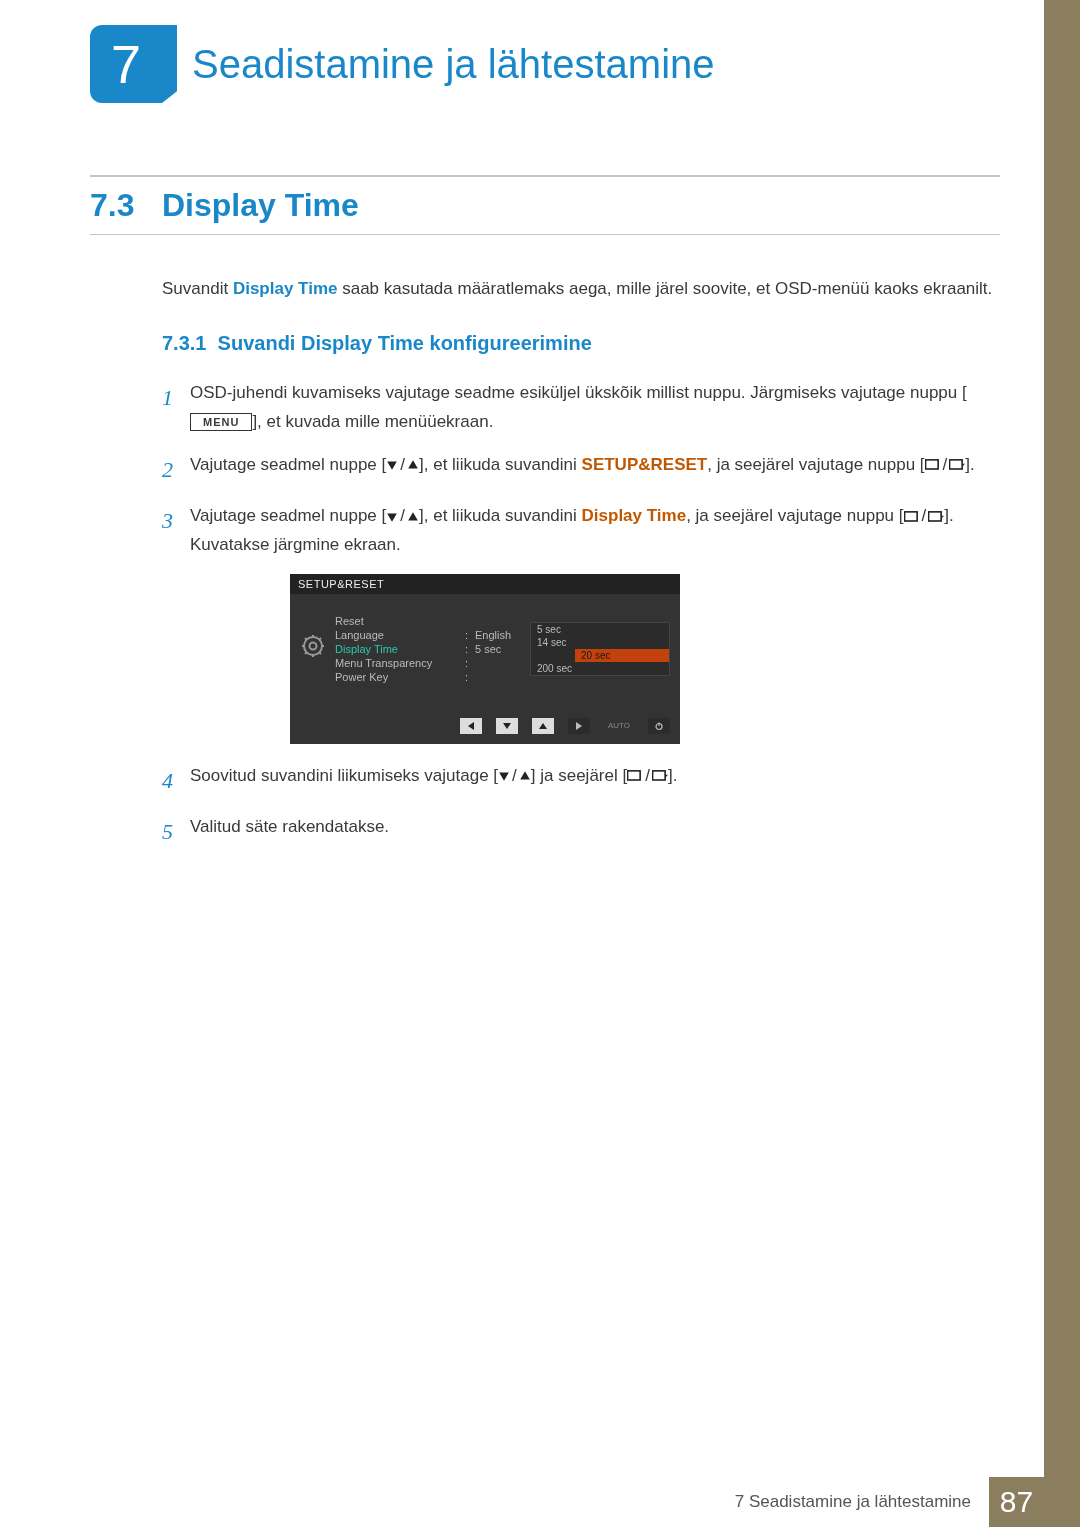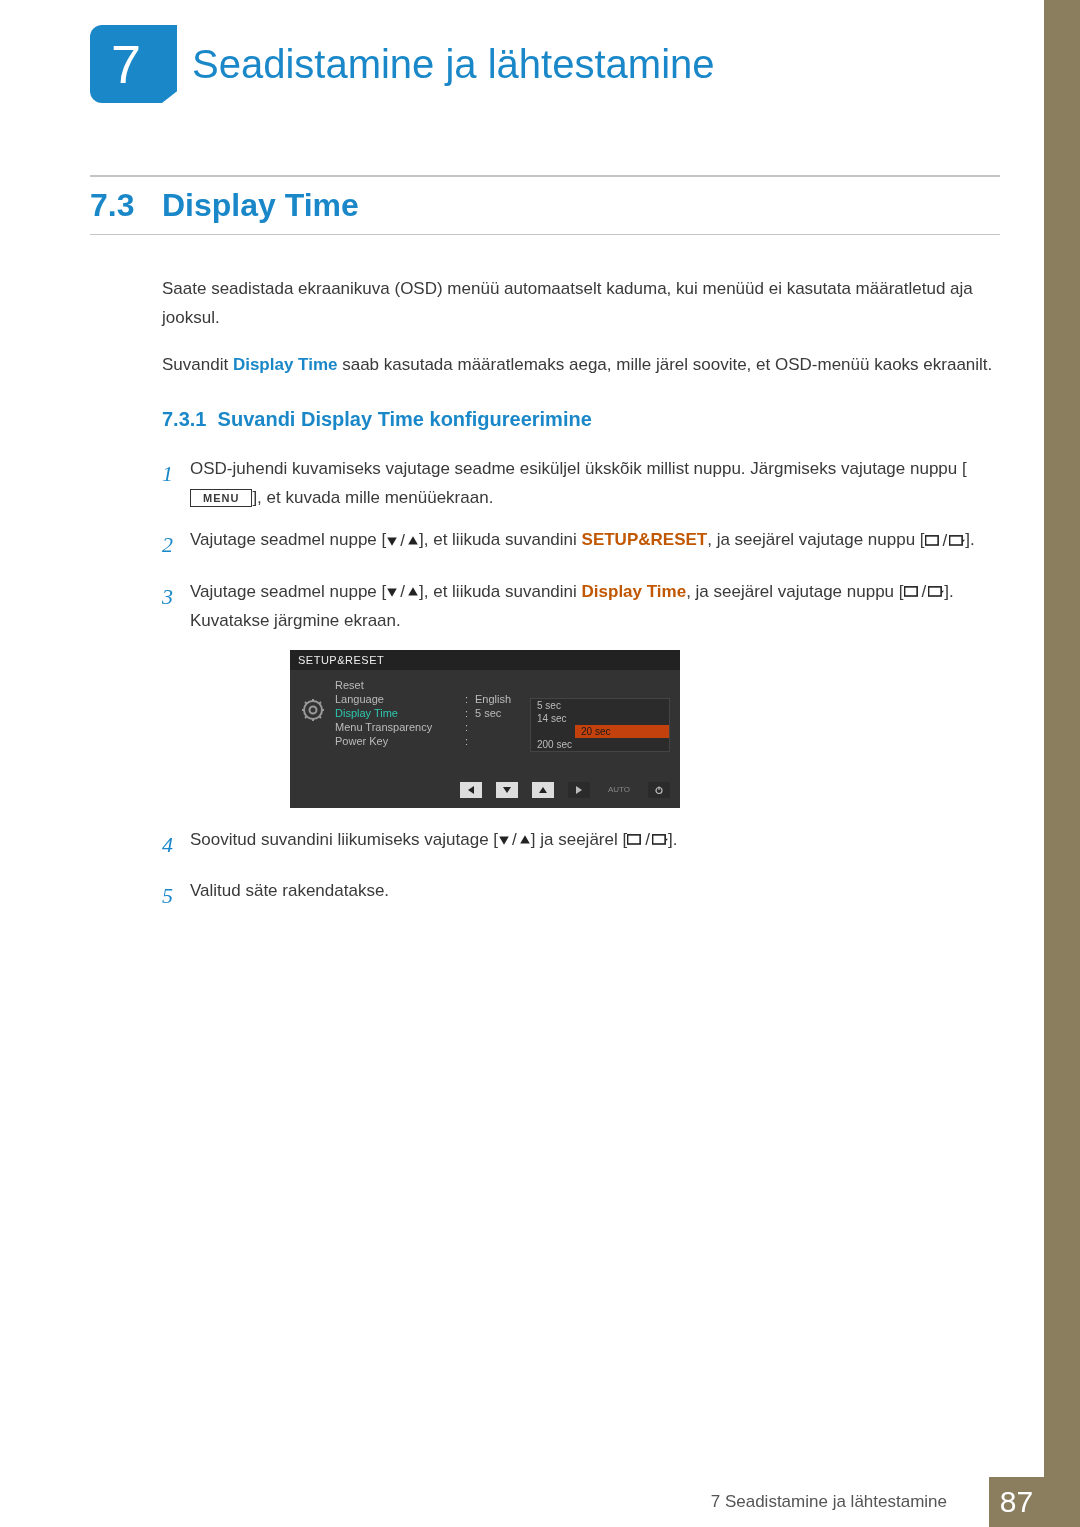--- a/index.html
+++ b/index.html
@@ -152,20 +152,21 @@
   }
   .osd-title {
     background: #222;
     color: #eee;
     font-size: 11px;
     padding: 4px 8px;
     letter-spacing: 0.5px;
   }
   .osd-body {
     display: flex;
+    margin-top: 12px;
   }
   .osd-iconcol {
     width: 45px;
     display: flex;
     align-items: center;
     justify-content: center;
   }
   .osd-gear {
     width: 24px;
     height: 24px;
@@ -235,41 +236,39 @@
     font-size: 17px;
   }
   .footer .pagenum {
     width: 55px;
     background: #8a7e5f;
     color: #fff;
     font-size: 30px;
     display: flex;
     align-items: center;
     justify-content: center;
-    margin-left: 24px;
   }
 </style>
 </head>
 <body>
 
 <div class="side-stripe"></div>
 
 <div class="header">
   <div class="chapter-badge">7</div>
   <div class="chapter-title">Seadistamine ja lähtestamine</div>
 </div>
 
 <div class="content">
 
   <div class="section-heading">
     <span class="num">7.3</span><span>Display Time</span>
   </div>
 
   <div class="body-text">
-    <p>Saate seadistada ekraanikuva (OSD) menüü automaatselt kaduma, kui menüüd ei kasutata määratletud aja jooksul.</p>
     <p>
       <span>Suvandit </span><span class="strong-blue">Display Time</span><span> saab kasutada määratlemaks aega, mille järel soovite, et OSD-menüü kaoks ekraanilt.</span>
     </p>
   </div>
 
   <div class="sub-heading">
     <span>7.3.1</span>&nbsp;&nbsp;<span>Suvandi Display Time konfigureerimine</span>
   </div>
 
   <ol class="steps">

